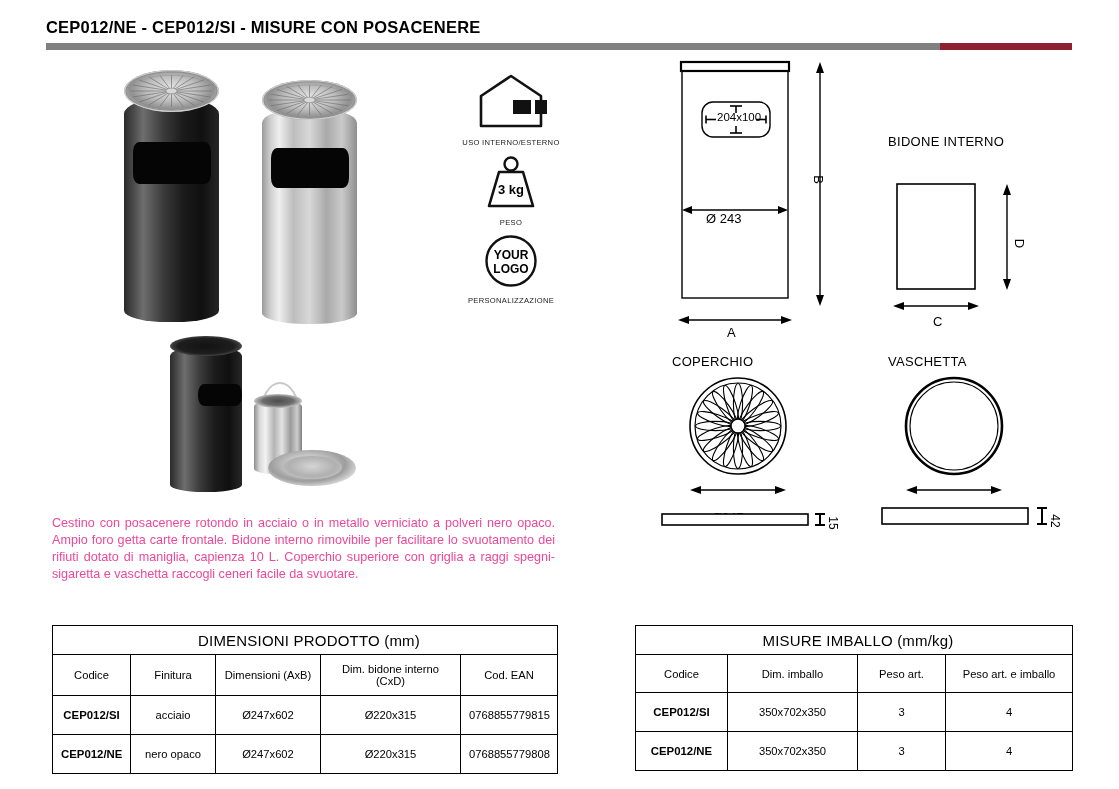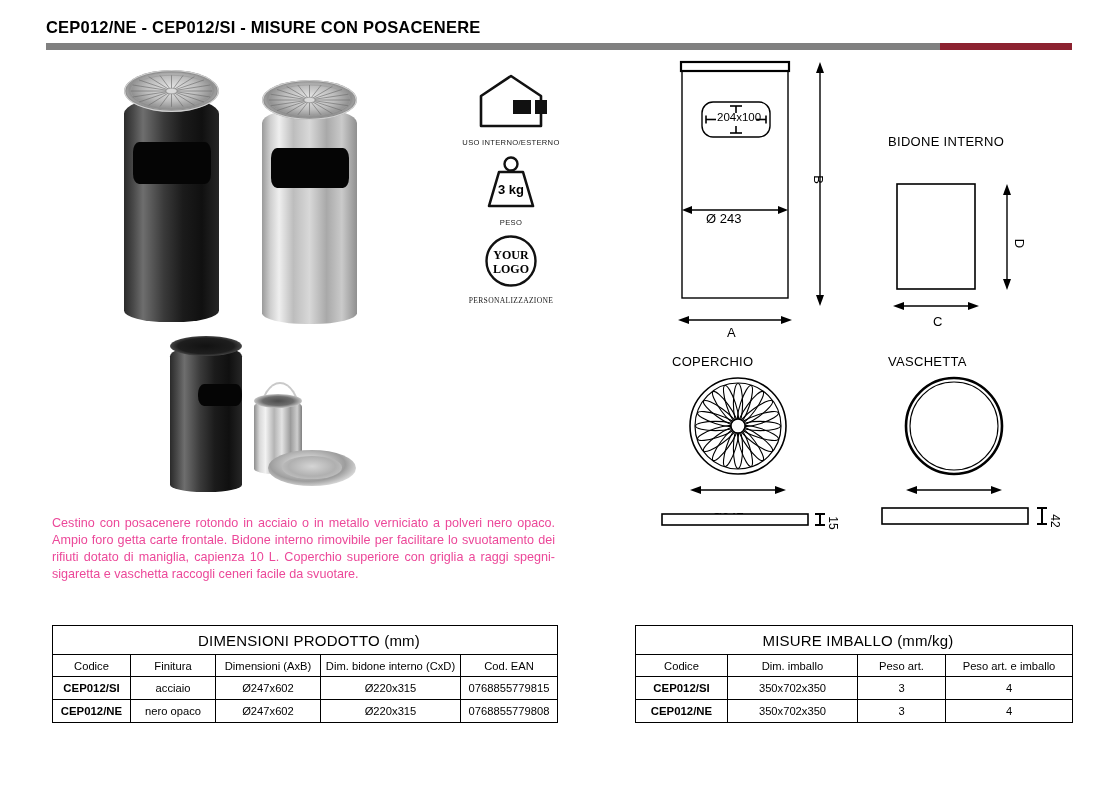--- a/index.html
+++ b/index.html
@@ -164,21 +164,21 @@
   
   .spec-table {
     position: absolute;
     border-collapse: collapse;
     table-layout: fixed;
   }
   .spec-table td, .spec-table th {
     border: 1px solid #000000;
     text-align: center;
     font-weight: normal;
-    padding: 0;
+    padding: 8px;
   }
   .tbl-caption {
     font-size: 15px;
     text-align: left;
     padding: 3px 0 3px 8px !important;
     letter-spacing: 0.2px;
     height: 22px;
   }
   .tbl-head td { font-size: 11.2px; height: 21px; }
   .tbl-body td { font-size: 11.2px; height: 22px; }
@@ -303,21 +303,21 @@
     <div class="icon-item" style="height:74px; margin-top:6px;">
       <svg width="64" height="54" viewBox="0 0 64 54">
         <circle cx="32" cy="8" r="6.5" fill="none" stroke="#111" stroke-width="2.4"></circle>
         <path d="M20 16 H44 L54 50 H10 Z" fill="none" stroke="#111" stroke-width="2.6" stroke-linejoin="round"></path>
       </svg>
       <div class="icon-value" style="top:26px;">3 kg</div>
       <div class="icon-caption">PESO</div>
     </div>
 
 
-    <div class="icon-item" style="height:72px; margin-top:4px;font-family:Liberation Serif, serif;">
+    <div class="icon-item" style="height:72px; margin-top:4px;">
       <svg width="54" height="54" viewBox="0 0 54 54">
         <circle cx="27" cy="27" r="24.5" fill="none" stroke="#111" stroke-width="2.4"></circle>
       </svg>
       <div class="icon-value" style="top:14px; font-size:12px;">YOUR</div>
       <div class="icon-value" style="top:28px; font-size:12px;">LOGO</div>
       <div class="icon-caption">PERSONALIZZAZIONE</div>
     </div>
 
   </div>
 

